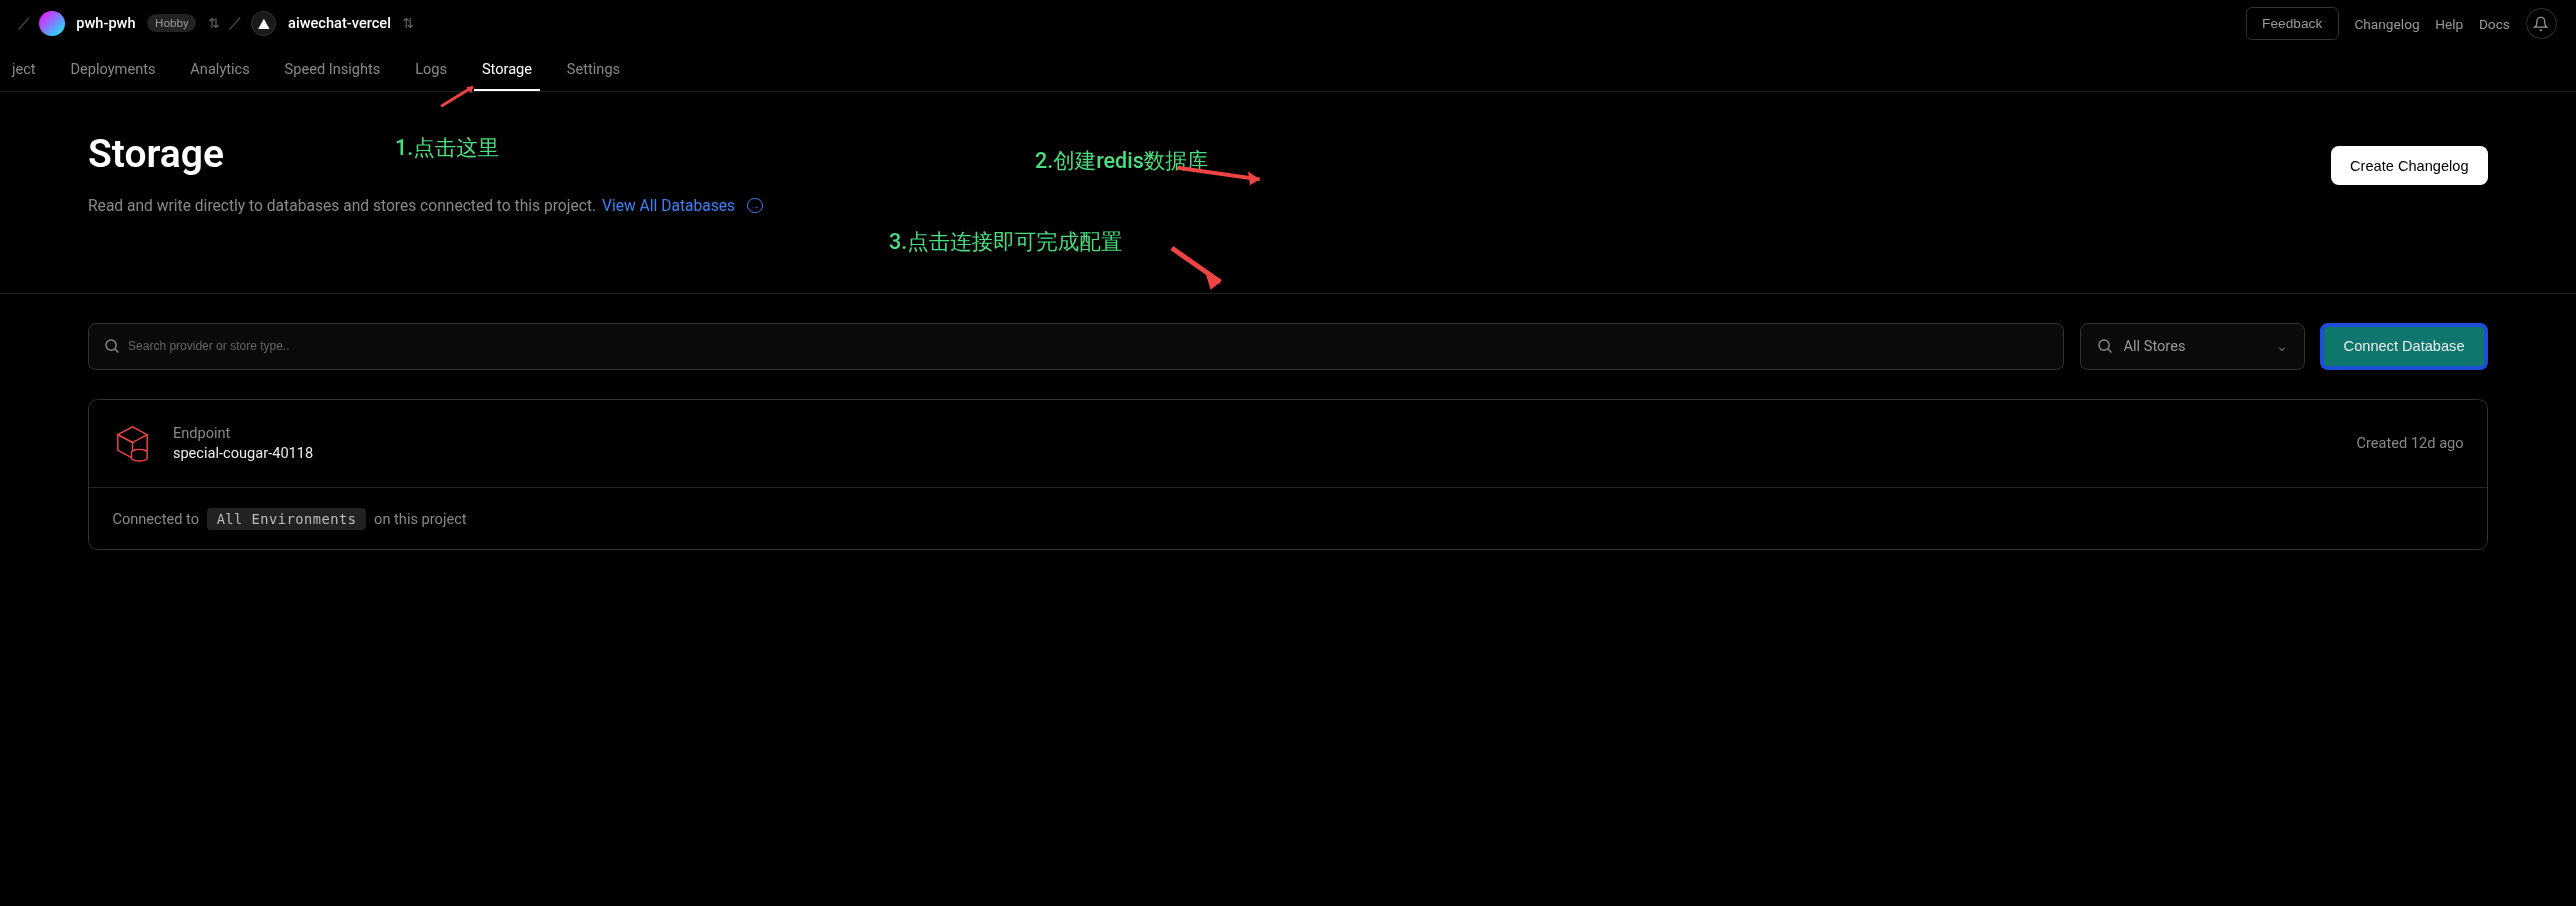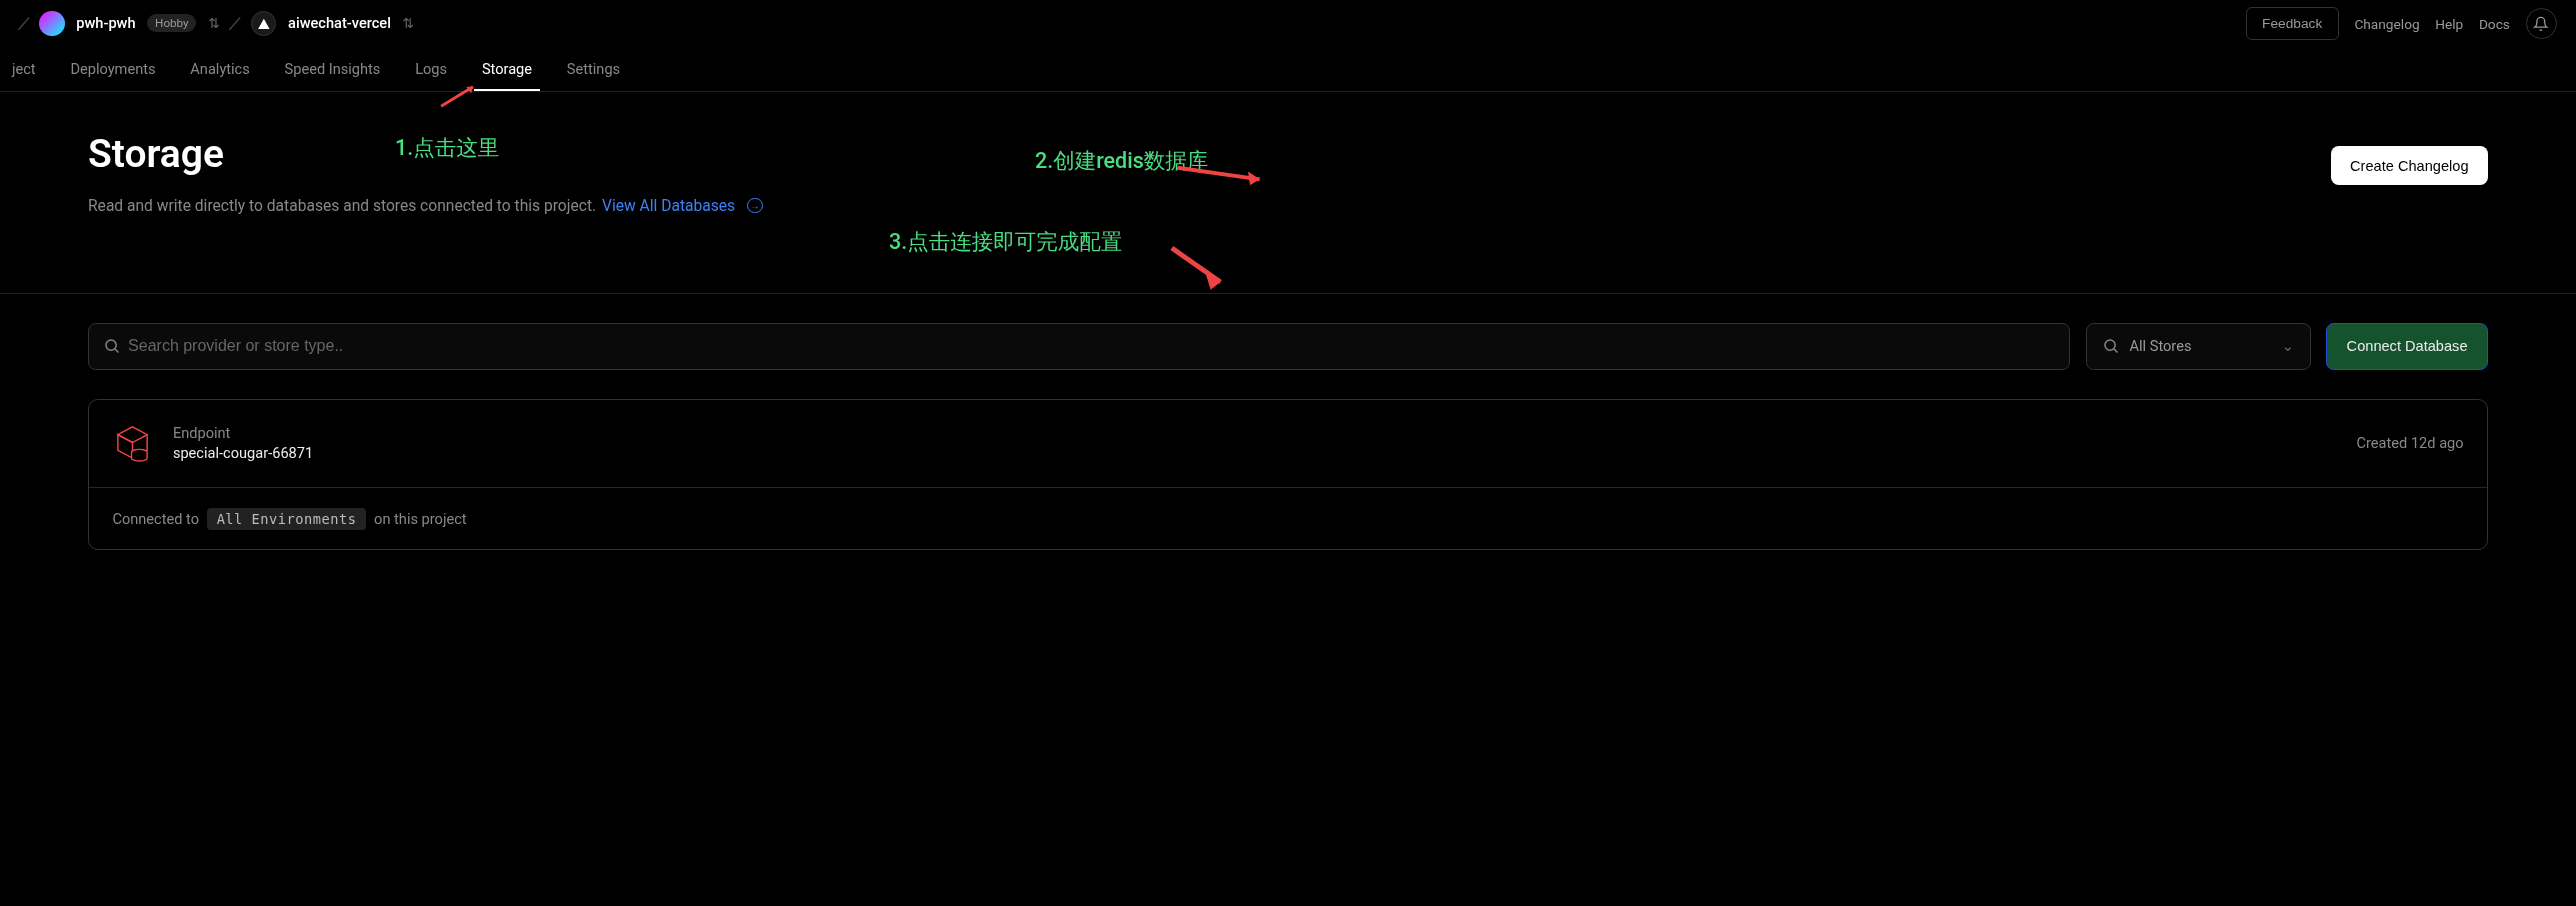--- a/index.html
+++ b/index.html
@@ -197,21 +197,21 @@
       border: 1px solid #333;
       border-radius: 7.8px;
       padding: 0 13.7px;
       height: 47px;
     }
     .search-box input {
       flex: 1;
       background: transparent;
       border: none;
       color: #fff;
-      font-size: 16px;
+      font-size: 12px;
       outline: none;
       margin-left: 7.8px;
     }
     .search-box input::placeholder {
       color: #666;
     }
     .stores-dropdown {
       display: flex;
       align-items: center;
       gap: 9.8px;
@@ -225,22 +225,22 @@
       font-size: 14.6px;
       cursor: pointer;
       justify-content: space-between;
     }
     .stores-left {
       display: flex;
       align-items: center;
       gap: 9.8px;
     }
     .connect-btn {
-      background: #14532d;
-      border: 1px solid #1d4ed8;
+      background: #0f766e;
+      border: 4px solid #1d4ed8;
       color: #ededed;
       padding: 0 19.5px;
       height: 47px;
       border-radius: 7.8px;
       font-size: 14.6px;
       cursor: pointer;
     }
     .db-card {
       margin: 0 88px;
       border: 1px solid #333;
@@ -430,21 +430,21 @@
       <svg width="41" height="41" viewBox="0 0 42 42" fill="none">
         <path d="M6 12 L21 4 L36 12 L21 20 Z" stroke="#ef4444" stroke-width="1.5" fill="none"></path>
         <path d="M6 12 L6 28 L21 36 L21 20 Z" stroke="#ef4444" stroke-width="1.5" fill="none"></path>
         <path d="M36 12 L36 28 L21 36" stroke="#ef4444" stroke-width="1.5" fill="none"></path>
         <ellipse cx="28" cy="30" rx="8" ry="3" stroke="#ef4444" stroke-width="1.5" fill="#000"></ellipse>
         <path d="M20 30 L20 36 C20 37.5 23.5 39 28 39 C32.5 39 36 37.5 36 36 L36 30" stroke="#ef4444" stroke-width="1.5" fill="#000"></path>
       </svg>
     </div>
     <div class="db-endpoint">
       <div class="endpoint-label">Endpoint</div>
-      <div class="endpoint-val">special-cougar-66871</div>
+      <div class="endpoint-val">special-cougar-40118</div>
     </div>
     <div class="db-created">Created 12d ago</div>
   </div>
   <div class="db-card-bottom">
     <span>Connected to</span>
     <span class="env-tag">All Environments</span>
     <span>on this project</span>
   </div>
 </div>
 

